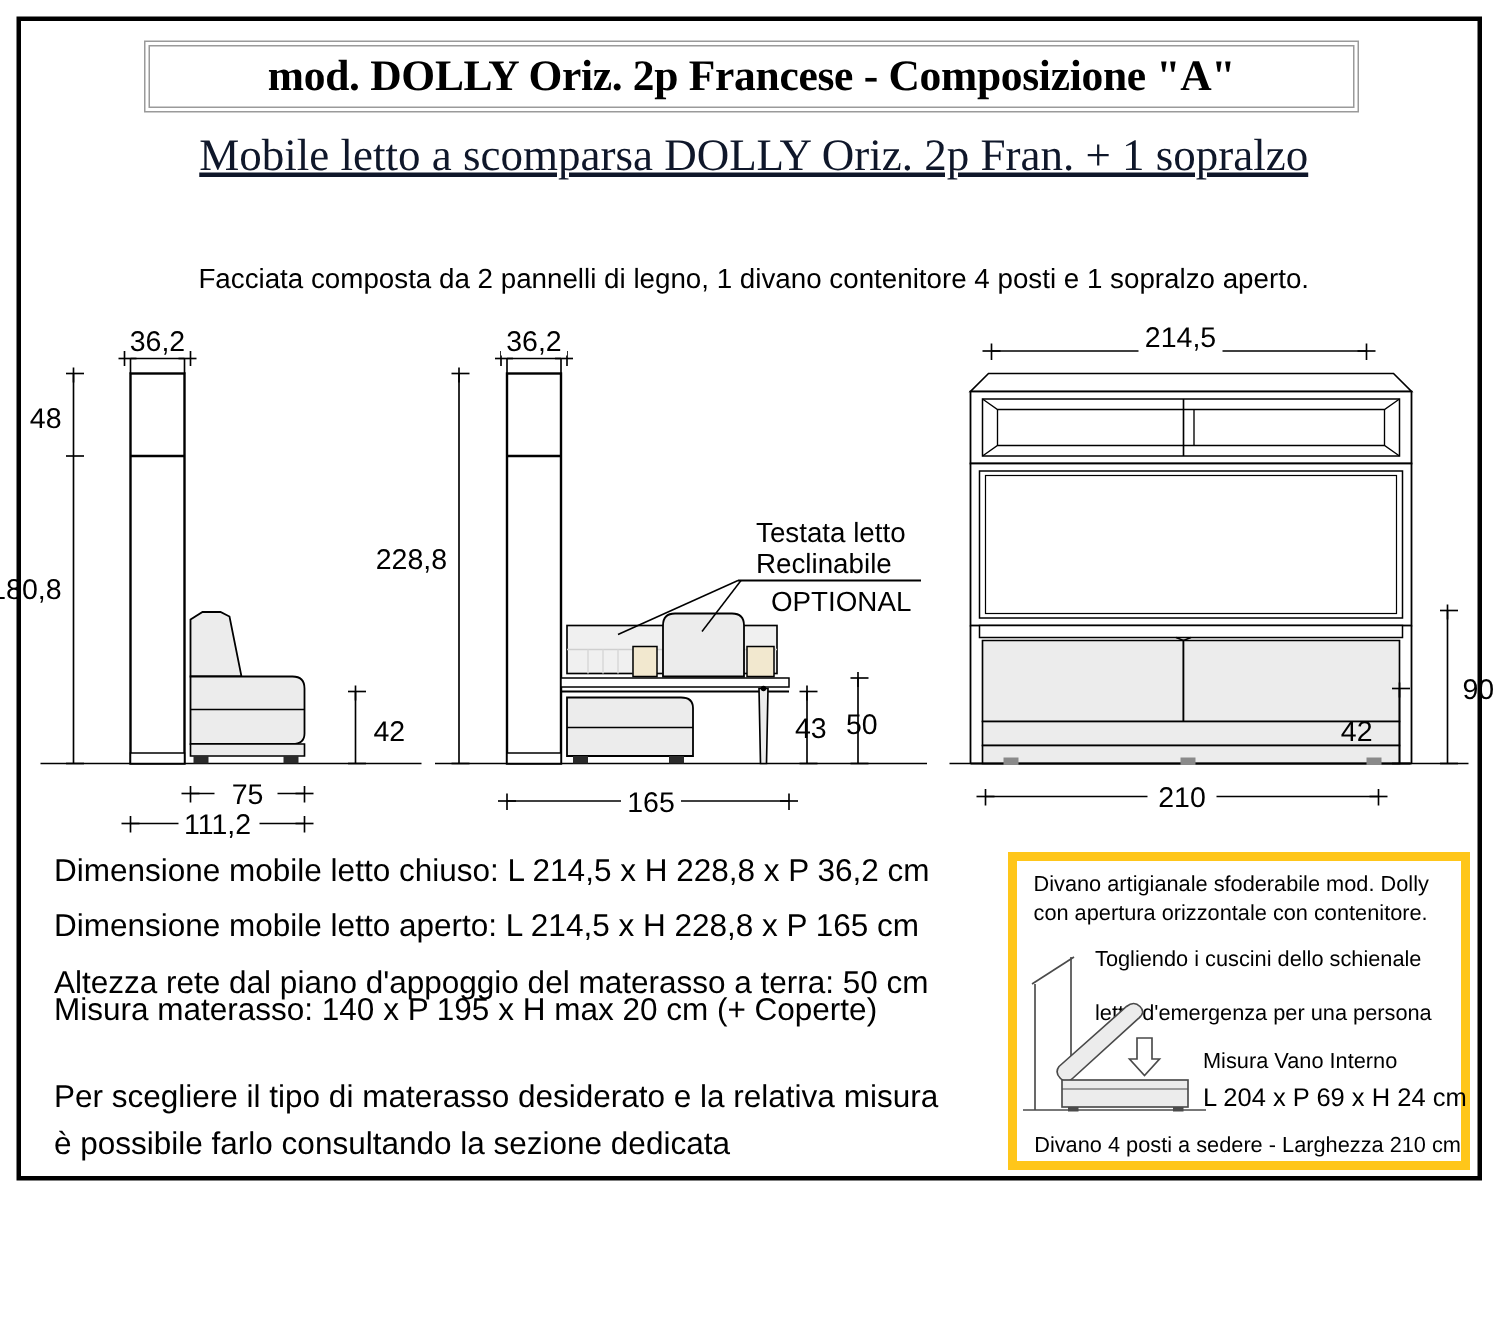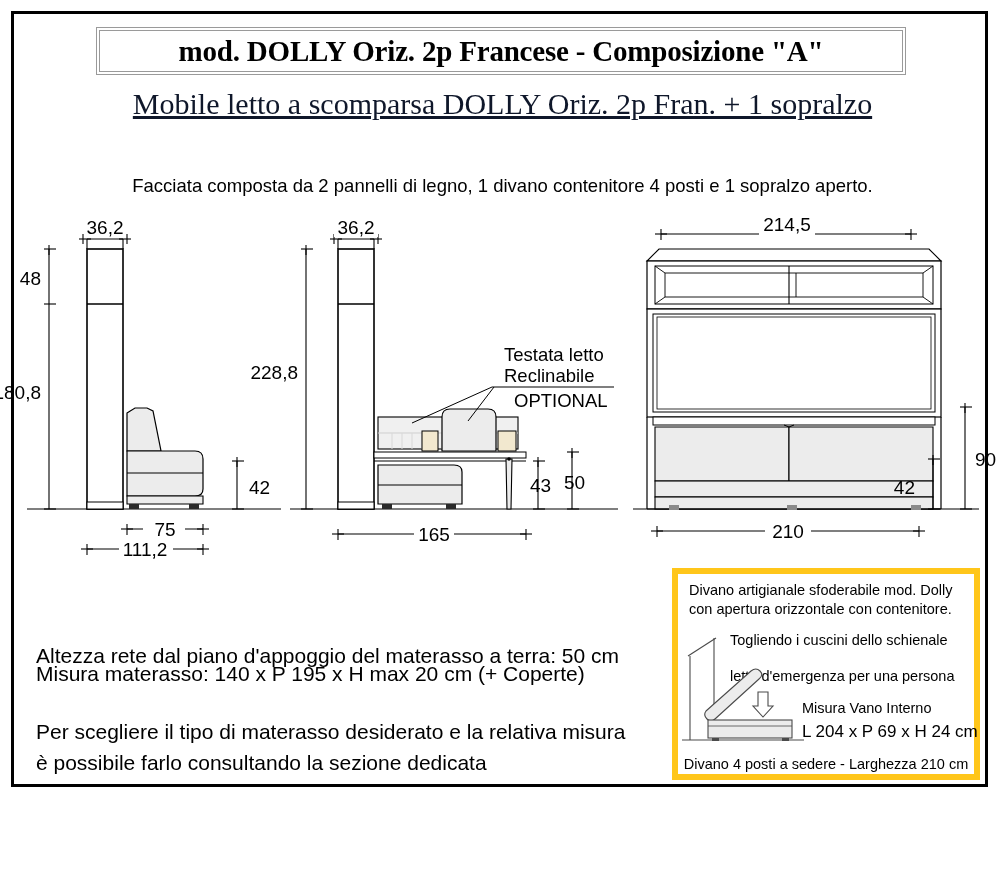--- a/index.html
+++ b/index.html
@@ -103,21 +103,21 @@
     color: #000;
     white-space: nowrap;
   }
   #note-h1 { left: 11px; top: 8px;  font-size: 14.5px; }
   #note-h2 { left: 11px; top: 27px; font-size: 14.5px; }
   #note-p1 { left: 52px; top: 58px; font-size: 14.5px; }
   #note-p2 { left: 52px; top: 76px; font-size: 14.5px; letter-spacing: 0.4px;}
   #note-p3 { left: 52px; top: 94px; font-size: 14.5px; }
   #note-m1 { left: 124px; top: 126px; font-size: 14.5px; }
   #note-m2 { left: 124px; top: 148px; font-size: 17px; }
-  #note-foot { left: 0; top: 182px; width: 296px; text-align: center; font-size: 14.5px; }
+  #note-foot { left: 0; top: 182px; width: 296px; text-align: right; font-size: 14.5px; }
   #note-svg { position: absolute; left: 0; top: 44px; }
 </style>
 </head>
 <body>
 
 <div id="page">
   <div id="frame">
 
     <div id="title-box">
       <div id="title-box-inner">
@@ -369,20 +369,22 @@
 
         <g font-family="Liberation Sans, sans-serif" font-size="19" fill="#000">
           <text x="158" y="22" text-anchor="middle">214,5</text>
           <text x="346" y="257">90</text>
           <text x="286" y="285" text-anchor="end">42</text>
           <text x="159" y="329" text-anchor="middle">210</text>
         </g>
       </svg>
     </div>
 
+    <div class="spec-line" id="spec0">Dimensione mobile letto chiuso: L 214,5 x H 228,8 x P 36,2 cm</div>
+    <div class="spec-line" id="spec1">Dimensione mobile letto aperto: L 214,5 x H 228,8 x P 165 cm</div>
     <div class="spec-line" id="spec2">Altezza rete dal piano d'appoggio del materasso a terra: 50 cm</div>
     <div class="spec-line" id="spec3">Misura materasso: 140 x P 195 x H max 20 cm (+ Coperte)</div>
     <div class="spec-line" id="spec4">Per scegliere il tipo di materasso desiderato e la relativa misura</div>
     <div class="spec-line" id="spec5">è possibile farlo consultando la sezione dedicata</div>
 
     <div id="note-box">
       <div id="note-inner">
 
         <div class="note-text" id="note-h2">con apertura orizzontale con contenitore.</div>
         <div class="note-text" id="note-h1">Divano artigianale sfoderabile mod. Dolly</div>

